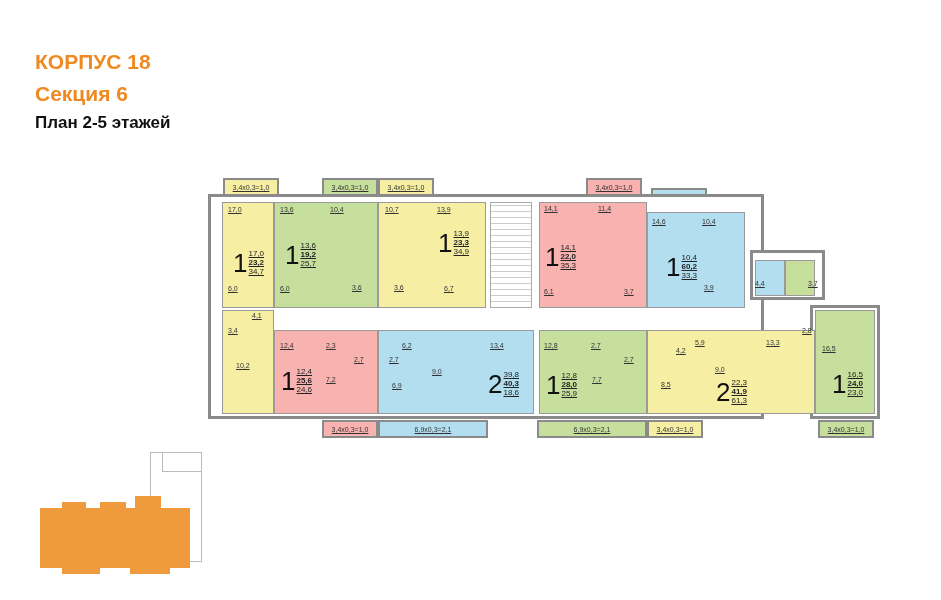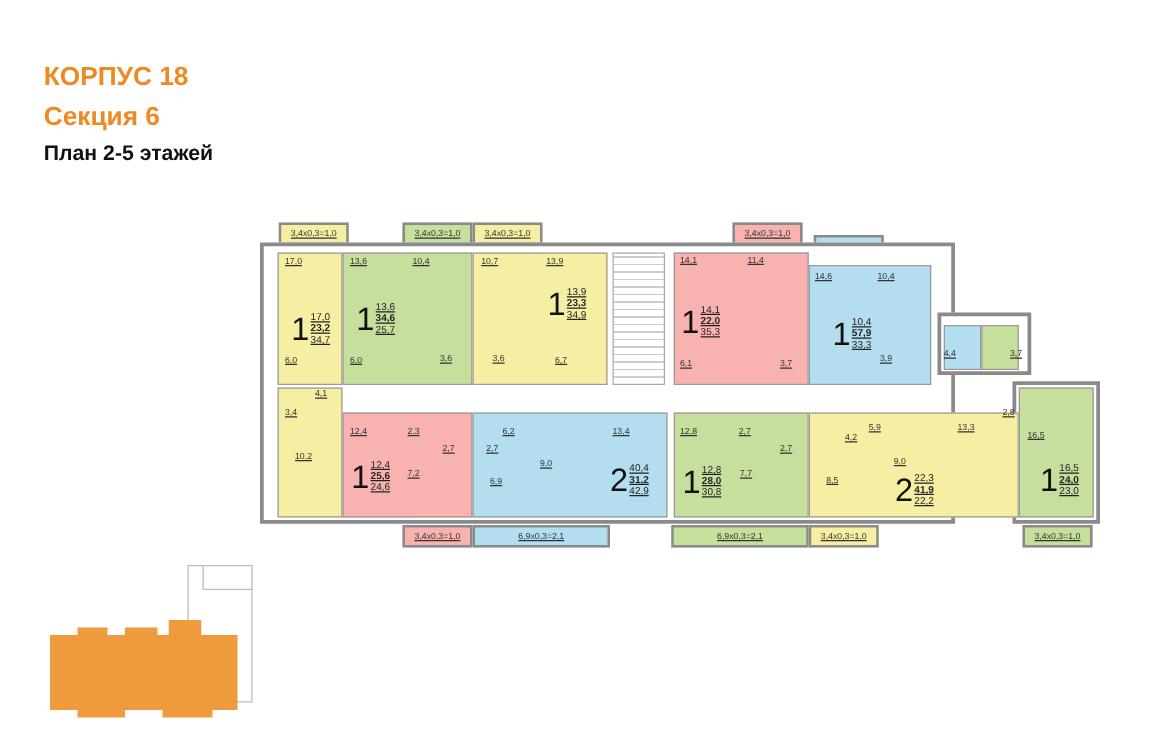--- a/index.html
+++ b/index.html
@@ -76,21 +76,21 @@
     <span class="areas">
         <span class="living">17,0</span>
         <span class="total">23,2</span>
         <span class="net">34,7</span>
       </span>
   </div>
   <div class="apt" style="left:285px;top:241px;">
     <span class="rooms">1</span>
     <span class="areas">
         <span class="living">13,6</span>
-        <span class="total">34,6</span>
+        <span class="total">19,2</span>
         <span class="net">25,7</span>
       </span>
   </div>
   <div class="apt" style="left:438px;top:229px;">
     <span class="rooms">1</span>
     <span class="areas">
         <span class="living">13,9</span>
         <span class="total">23,3</span>
         <span class="net">34,9</span>
       </span>
@@ -100,54 +100,54 @@
     <span class="areas">
         <span class="living">14,1</span>
         <span class="total">22,0</span>
         <span class="net">35,3</span>
       </span>
   </div>
   <div class="apt" style="left:666px;top:253px;">
     <span class="rooms">1</span>
     <span class="areas">
         <span class="living">10,4</span>
-        <span class="total">57,9</span>
+        <span class="total">60,2</span>
         <span class="net">33,3</span>
       </span>
   </div>
   <div class="apt" style="left:281px;top:367px;">
     <span class="rooms">1</span>
     <span class="areas">
         <span class="living">12,4</span>
         <span class="total">25,6</span>
         <span class="net">24,6</span>
       </span>
   </div>
   <div class="apt" style="left:488px;top:370px;">
     <span class="rooms">2</span>
     <span class="areas">
-        <span class="living">40,4</span>
-        <span class="total">31,2</span>
-        <span class="net">42,9</span>
+        <span class="living">39,8</span>
+        <span class="total">40,3</span>
+        <span class="net">18,6</span>
       </span>
   </div>
   <div class="apt" style="left:546px;top:371px;">
     <span class="rooms">1</span>
     <span class="areas">
         <span class="living">12,8</span>
         <span class="total">28,0</span>
-        <span class="net">30,8</span>
+        <span class="net">25,9</span>
       </span>
   </div>
   <div class="apt" style="left:716px;top:378px;">
     <span class="rooms">2</span>
     <span class="areas">
         <span class="living">22,3</span>
         <span class="total">41,9</span>
-        <span class="net">22,2</span>
+        <span class="net">61,3</span>
       </span>
   </div>
   <div class="apt" style="left:832px;top:370px;">
     <span class="rooms">1</span>
     <span class="areas">
         <span class="living">16,5</span>
         <span class="total">24,0</span>
         <span class="net">23,0</span>
       </span>
   </div>

